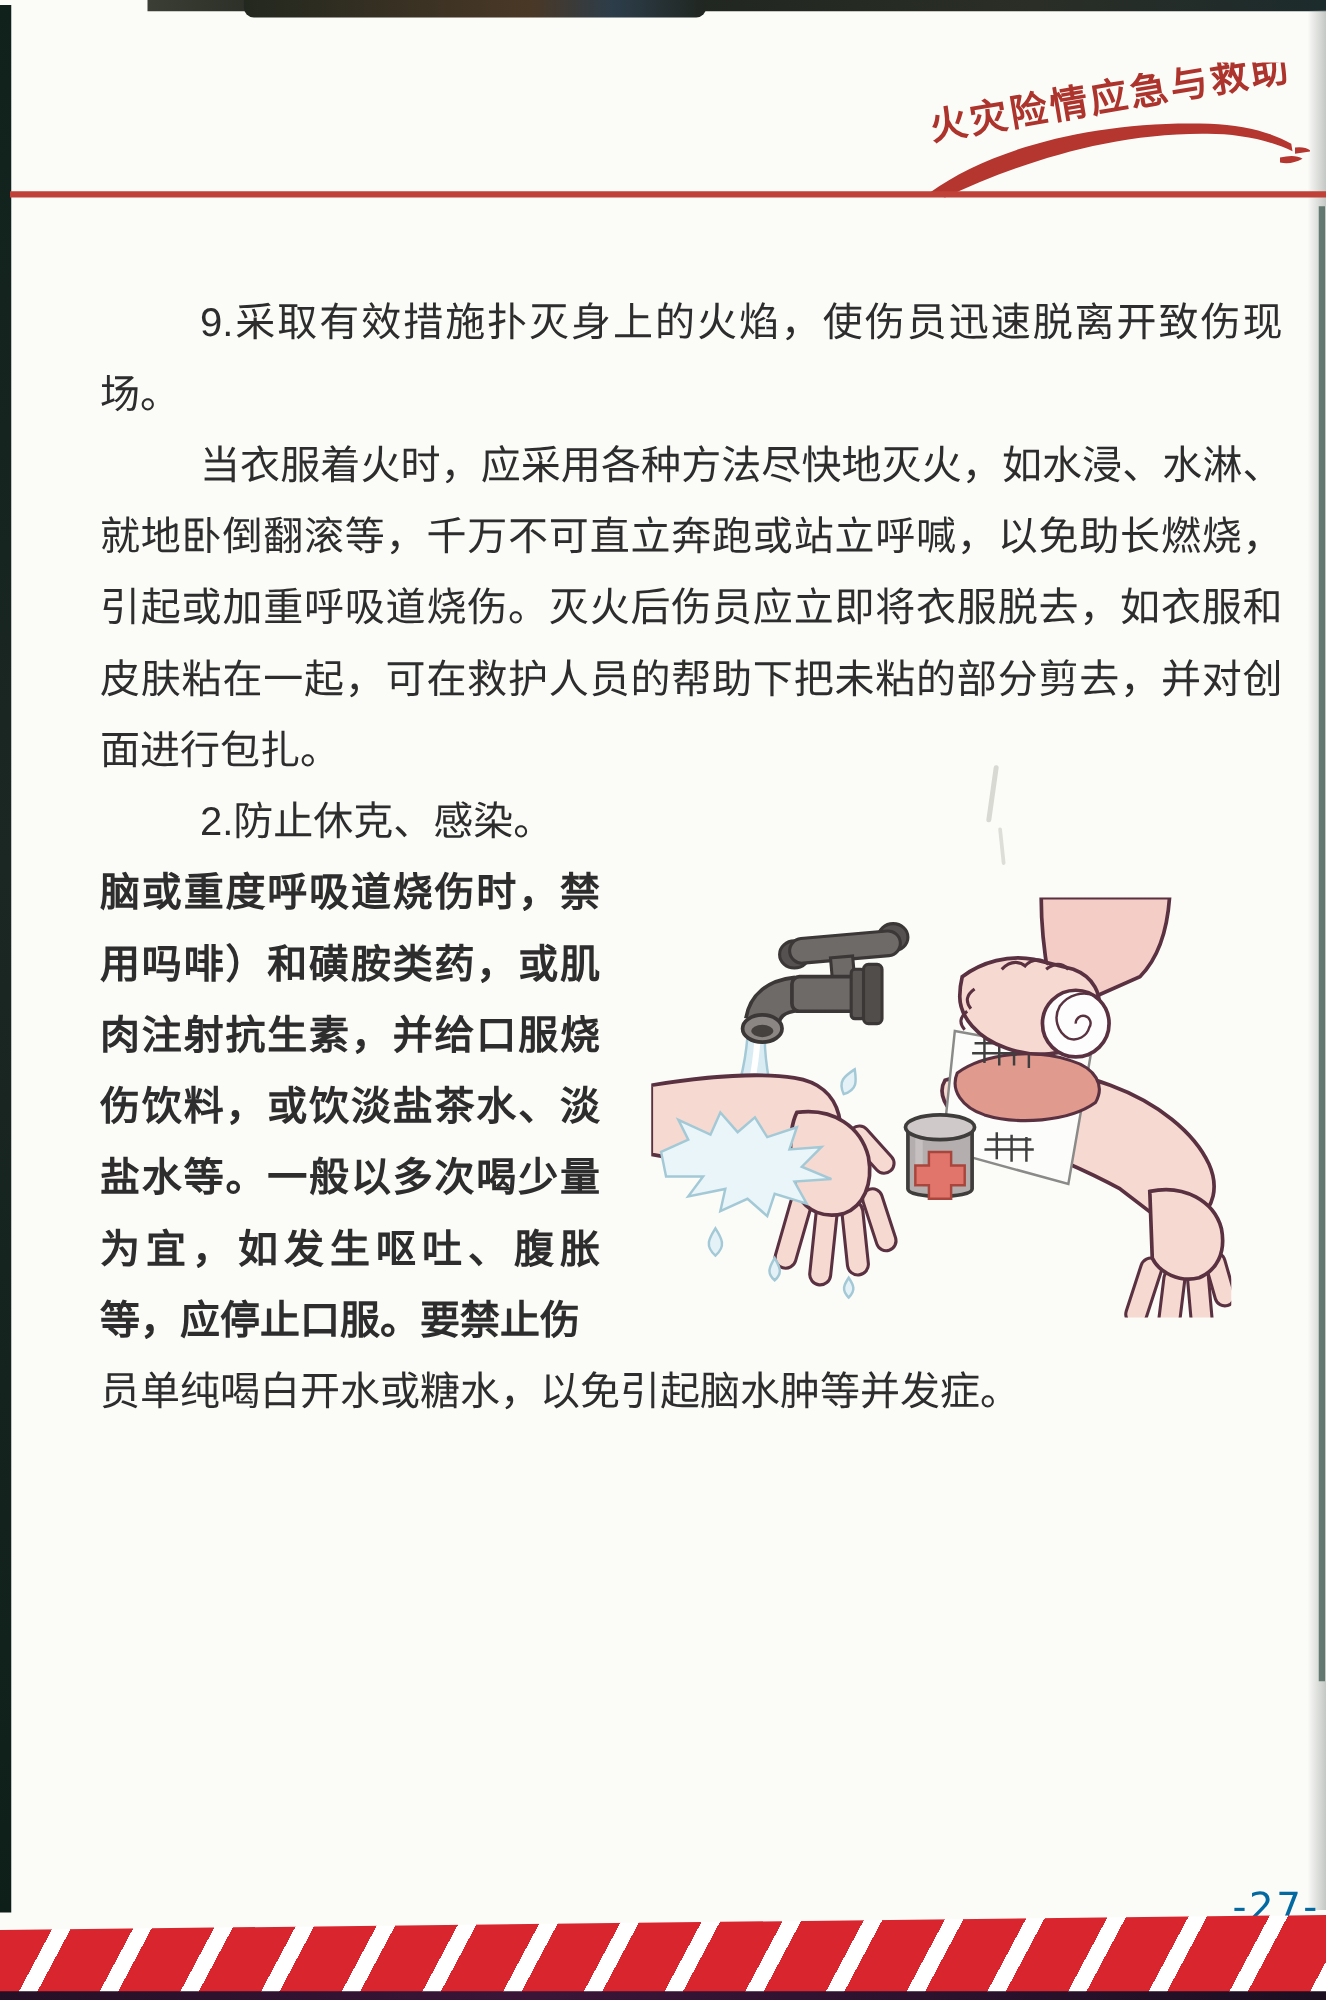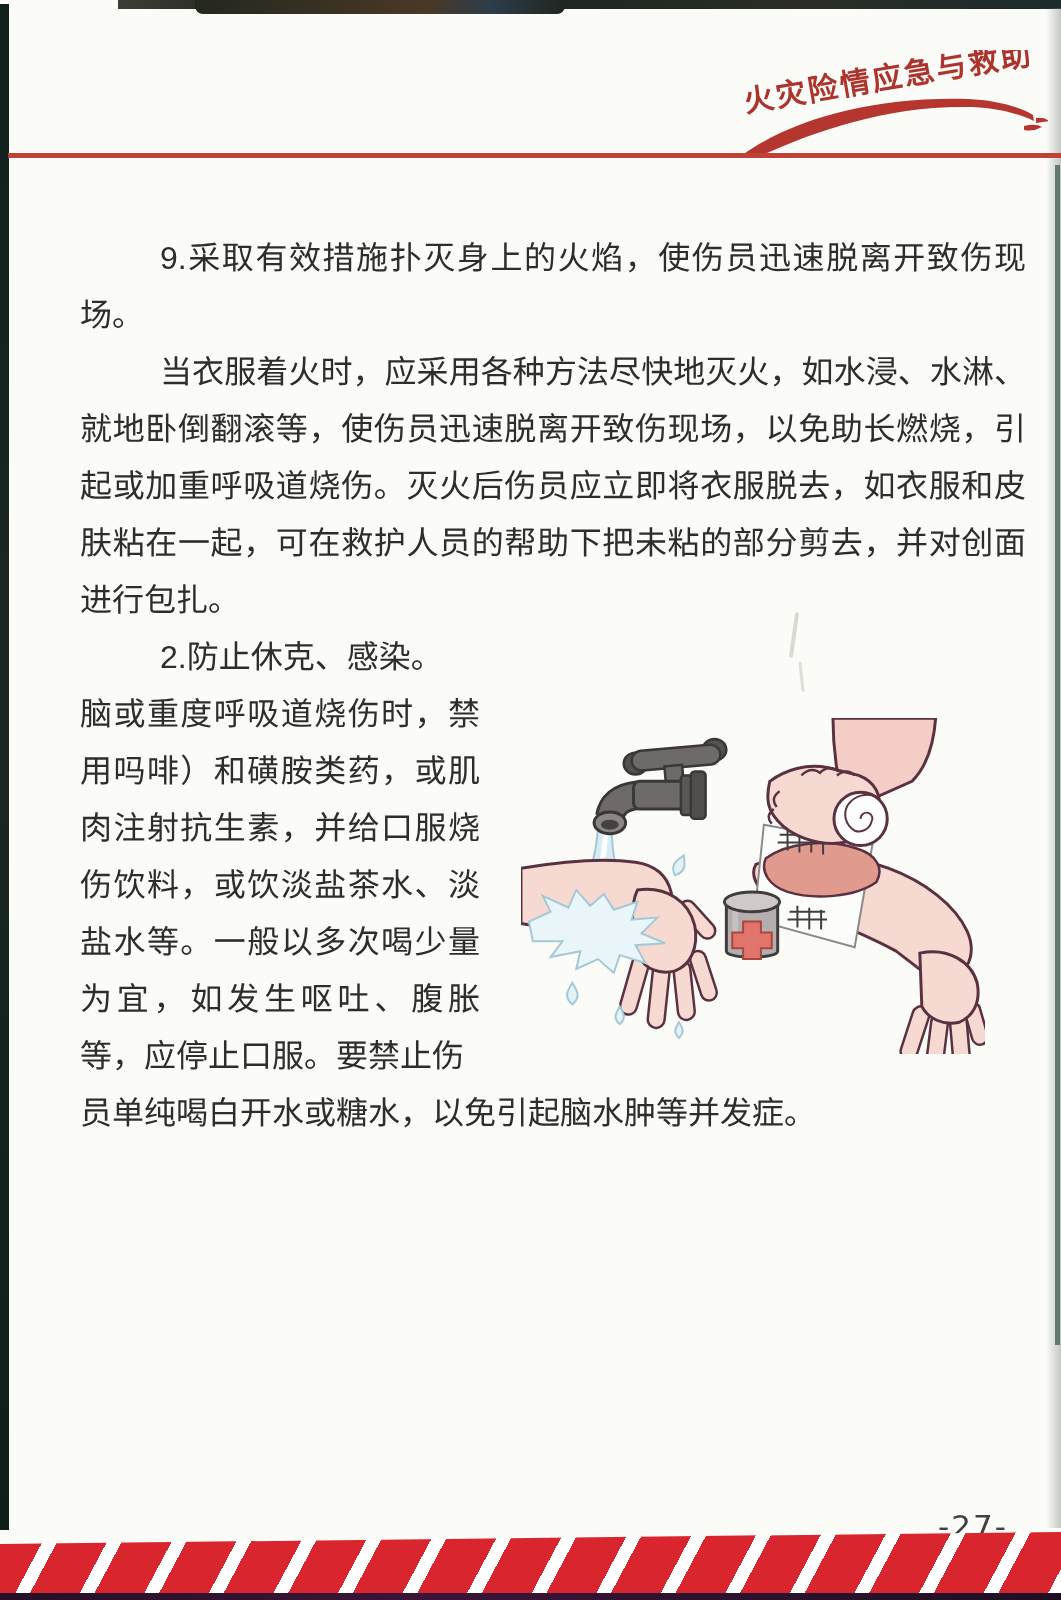--- a/index.html
+++ b/index.html
@@ -23,28 +23,28 @@
 
   
   .calligraphy-svg{position:absolute;top:50px;left:728px;width:320px;height:112px;}
   .header-rule{position:absolute;top:153px;left:8px;right:0;height:5px;background:#bf4138;}
 
   
   .content{position:absolute;top:230px;left:80px;width:946px;font-size:32px;line-height:57px;
     color:#2d2d2d;}
   .content p{margin:0;text-align:justify;}
   .indent{text-indent:80px;}
-  .row{display:flex;}
+  .row{display:flex;font-weight:bold;}
   .narrow{flex:0 0 400px;}
   .illustration{flex:1;display:flex;align-items:center;justify-content:center;margin:0;}
   .illustration svg{width:464px;height:336px;}
 
   
-  .page-number{position:absolute;top:1508px;left:938px;font-size:31px;letter-spacing:2px;
-    color:#404040;font-family:"DejaVu Sans",sans-serif;}
+  .page-number{position:absolute;top:1508px;left:986px;font-size:31px;letter-spacing:2px;
+    color:#0369a1;font-family:"DejaVu Sans",sans-serif;}
   .stripes{position:absolute;left:0;right:0;bottom:0;height:72px;
     background:repeating-linear-gradient(118deg,#d8252e 0,#d8252e 44px,#ffffff 44px,#ffffff 57px);
     -webkit-clip-path:polygon(0 16px,100% 4px,100% 100%,0 100%);
     clip-path:polygon(0 16px,100% 4px,100% 100%,0 100%);}
   .bottom-edge{position:absolute;left:0;right:0;bottom:0;height:7px;
     background:linear-gradient(90deg,#241026,#3a1538 40%,#1c0f22);}
 </style>
 </head>
 <body>
 
@@ -61,21 +61,21 @@
   <svg class="calligraphy-svg" viewBox="0 0 320 112">
     <path d="M16,104 C66,68 150,46 240,49 C266,50 290,56 305,65 L306,71 C288,62 262,57 238,57 C158,56 84,82 28,108 Z" fill="#b4362e"></path>
     <path d="M296,76 q12,-3 18,1 q-9,5 -18,3 z" fill="#b4362e"></path>
     <path d="M308,68 q9,-1 13,3 l-13,2 z" fill="#b4362e"></path>
     <text x="162" y="38" text-anchor="middle" transform="rotate(-9.5 162 38)" font-size="30" font-weight="bold" fill="#ad342c" letter-spacing="2.5">火灾险情应急与救助</text>
   </svg>
   <div class="header-rule"></div>
 
   <main class="content">
     <p class="indent">9.采取有效措施扑灭身上的火焰，使伤员迅速脱离开致伤现场。</p>
-    <p class="indent">当衣服着火时，应采用各种方法尽快地灭火，如水浸、水淋、就地卧倒翻滚等，使伤员迅速脱离开致伤现场，以免助长燃烧，引起或加重呼吸道烧伤。灭火后伤员应立即将衣服脱去，如衣服和皮肤粘在一起，可在救护人员的帮助下把未粘的部分剪去，并对创面进行包扎。</p>
+    <p class="indent">当衣服着火时，应采用各种方法尽快地灭火，如水浸、水淋、就地卧倒翻滚等，千万不可直立奔跑或站立呼喊，以免助长燃烧，引起或加重呼吸道烧伤。灭火后伤员应立即将衣服脱去，如衣服和皮肤粘在一起，可在救护人员的帮助下把未粘的部分剪去，并对创面进行包扎。</p>
     <p class="indent">2.防止休克、感染。</p>
 
     <div class="row">
       <p class="narrow">脑或重度呼吸道烧伤时，禁用吗啡）和磺胺类药，或肌肉注射抗生素，并给口服烧伤饮料，或饮淡盐茶水、淡盐水等。一般以多次喝少量为宜，如发生呕吐、腹胀等，应停止口服。要禁止伤</p>
 
       <figure class="illustration">
         <svg viewBox="0 0 470 340">
 
           <g>
             <path d="M78,112 C76,138 70,160 60,180 L106,192 C98,164 92,138 92,114 Z" fill="#d9ecf3" stroke="#a3c9d6" stroke-width="2"></path>

